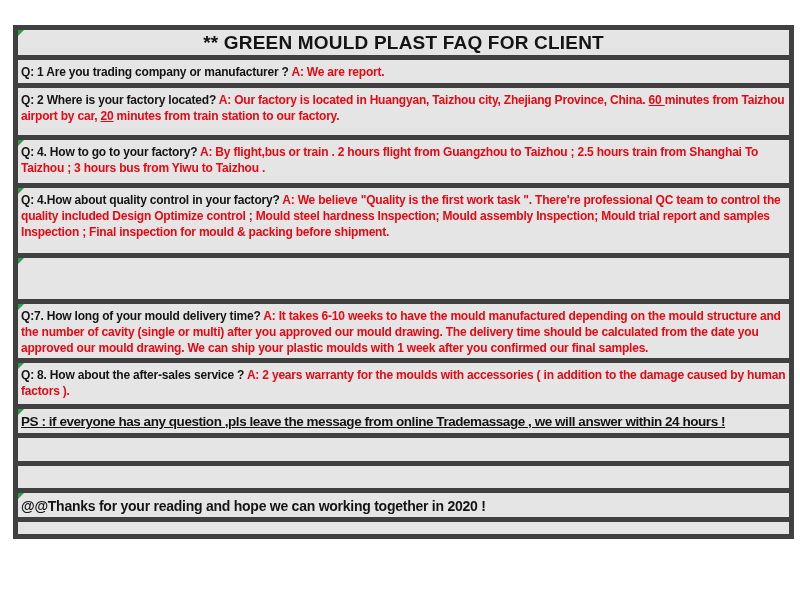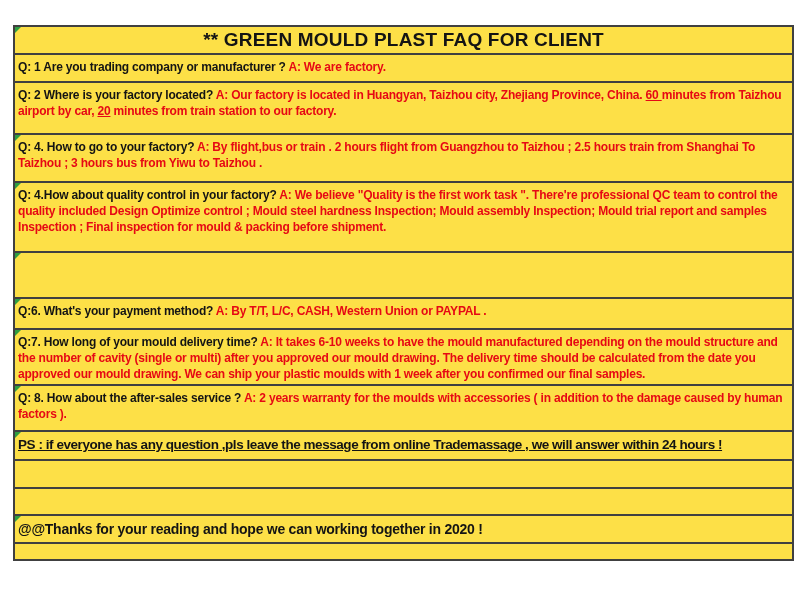--- a/index.html
+++ b/index.html
@@ -4,31 +4,31 @@
 <style>
   html,body{margin:0;padding:0;}
   body{
     width:800px;height:600px;background:#ffffff;position:relative;
     font-family:"Liberation Sans", sans-serif;overflow:hidden;
   }
   .sheet{position:absolute;left:13px;top:25px;width:781px;}
   table{border-collapse:collapse;width:100%;table-layout:fixed;}
   td{
     box-sizing:border-box;
-    border:2px solid #404040;
+    border:5px solid #404040;
     vertical-align:top;
     padding:4px 3px 2px 3px;
     font-weight:bold;
     font-size:12px;
     line-height:16px;
     letter-spacing:-0.2px;
     color:#141414;
     position:relative;
     overflow:hidden;
-    background:#fde047;
+    background:#e5e5e5;
   }
   .r0{height:28px}.r1{height:28px}.r2{height:52px}.r3{height:48px}
   .r4{height:70px}.r5{height:46px}.r6{height:31px}.r7{height:50px}
   .r8{height:46px}.r9{height:29px}.r10{height:28px}.r11{height:27px}
   .r12{height:28px}.r13{height:17px}
   .title-cell{
     text-align:center;font-size:19px;line-height:24px;
     padding:1px 0 0 0;letter-spacing:0.2px;
   }
   .ps-cell{
@@ -50,36 +50,33 @@
 </head>
 <body>
 
 <div class="sheet">
   <table>
     <tbody>
         <tr>
       <td class="r0 title-cell"><i class="flag"></i><span class="cell-text"><span class="run q">** GREEN MOULD PLAST FAQ FOR CLIENT</span></span></td>
     </tr>
     <tr>
-      <td class="r1"><span class="cell-text"><span class="run q">Q: 1 Are you trading company or manufacturer ? </span><span class="run a">A: We are factory.</span></span></td>
+      <td class="r1"><span class="cell-text"><span class="run q">Q: 1 Are you trading company or manufacturer ? </span><span class="run a">A: We are report.</span></span></td>
     </tr>
     <tr>
       <td class="r2"><span class="cell-text"><span class="run q">Q: 2 Where is your factory located? </span><span class="run a">A: Our factory is located in Huangyan, Taizhou city, Zhejiang Province, China. </span><span class="run au">60 </span><span class="run a">minutes from Taizhou airport by car, </span><span class="run au">20</span><span class="run a"> minutes from train station to our factory.</span></span></td>
     </tr>
     <tr>
       <td class="r3"><i class="flag"></i><span class="cell-text"><span class="run q">Q: 4. How to go to your factory? </span><span class="run a">A: By flight,bus or train . 2 hours flight from Guangzhou to Taizhou ; 2.5 hours train from Shanghai To Taizhou ; 3 hours bus from Yiwu to Taizhou .</span></span></td>
     </tr>
     <tr>
       <td class="r4"><i class="flag"></i><span class="cell-text"><span class="run q">Q: 4.How about quality control in your factory? </span><span class="run a">A: We believe "Quality is the first work task ". There're professional QC team to control the quality included Design Optimize control ;  Mould steel hardness Inspection; Mould assembly Inspection;  Mould trial report and samples Inspection ; Final inspection for mould &amp; packing before shipment.</span></span></td>
     </tr>
     <tr>
       <td class="r5"><i class="flag"></i></td>
-    </tr>
-    <tr>
-      <td class="r6"><i class="flag"></i><span class="cell-text"><span class="run q">Q:6. What's your payment method? </span><span class="run a">A: By T/T, L/C, CASH, Western Union or PAYPAL .</span></span></td>
     </tr>
     <tr>
       <td class="r7"><i class="flag"></i><span class="cell-text"><span class="run q">Q:7. How long of your mould delivery time? </span><span class="run a">A:  It takes 6-10 weeks to have the mould manufactured depending on the mould structure and the number of cavity (single or multi) after you approved our mould drawing. The delivery time should be calculated from the date you approved our mould drawing. We can ship your plastic moulds with 1 week after you confirmed our final samples.</span></span></td>
     </tr>
     <tr>
       <td class="r8"><i class="flag"></i><span class="cell-text"><span class="run q">Q: 8. How about the after-sales service ? </span><span class="run a">A: 2 years warranty for the moulds with accessories ( in addition to the damage caused by human factors ).</span></span></td>
     </tr>
     <tr>
       <td class="r9 ps-cell"><i class="flag"></i><span class="cell-text"><span class="run q">PS : if everyone has any question ,pls leave the message from online Trademassage , we will answer within  24 hours !</span></span></td>
     </tr>

